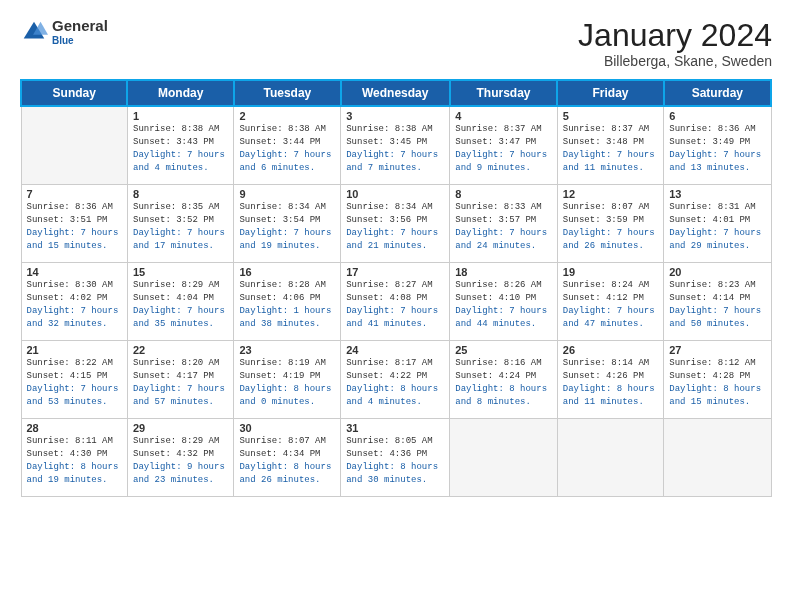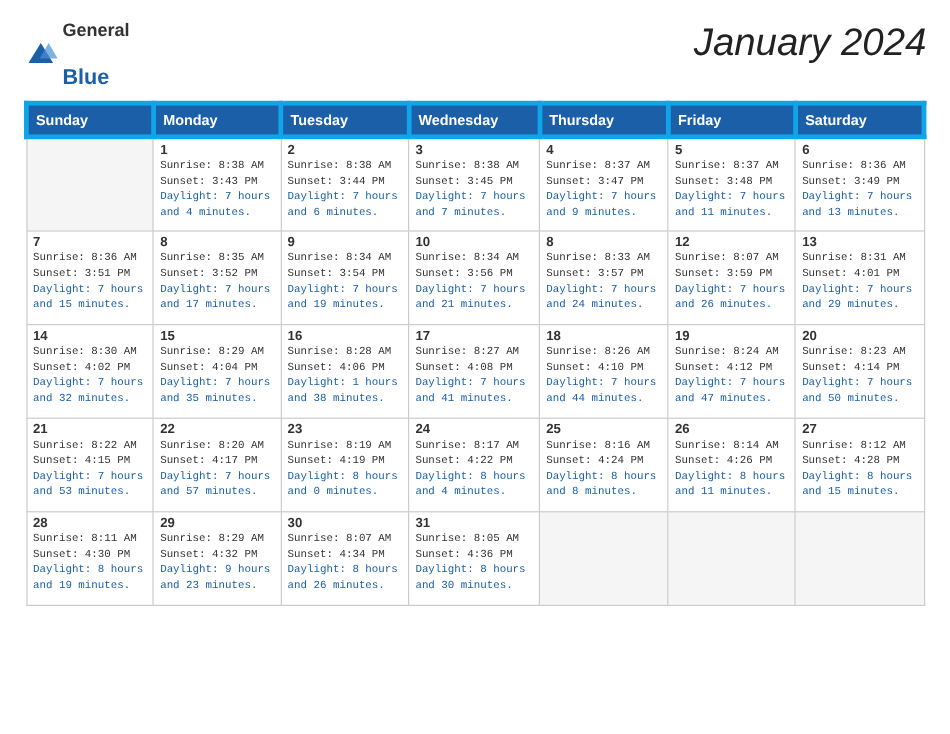--- a/index.html
+++ b/index.html
@@ -24,39 +24,37 @@
     }
     .logo {
       display: flex;
       align-items: center;
       gap: 4px;
     }
     .logo-text {
       display: flex;
       flex-direction: column;
       line-height: 1.1;
-      gap: 20px;
     }
     .logo-general {
       font-size: 15px;
       font-weight: bold;
       color: #333;
     }
     .logo-blue {
-      font-size: 18px;
+      font-size: 10px;
       font-weight: bold;
       color: #1a5fa8;
     }
     .logo-icon {
       width: 28px;
       height: 28px;
     }
     .title-block {
       text-align: right;
-      font-style: italic;
     }
     .month-title {
       font-size: 32px;
       font-weight: normal;
       color: #222;
       line-height: 1.1;
     }
     .location {
       font-size: 14px;
       color: #444;
@@ -64,22 +62,22 @@
     .calendar {
       width: 100%;
       border-collapse: collapse;
     }
     .calendar th {
       background: #1a5fa8;
       color: #fff;
       font-size: 12px;
       font-weight: bold;
       padding: 5px 6px;
-      text-align: left;
-      border: 4px solid #0ea5e9;
+      text-align: center;
+      border: 2px solid #0ea5e9;
     }
     .calendar td {
       border: 1px solid #ccc;
       vertical-align: top;
       padding: 3px 5px;
       width: 113px;
       height: 78px;
       background: #fff;
       font-size: 9.5px;
       color: #333;
@@ -113,20 +111,21 @@
         <polygon points="15,4 26,22 4,22" fill="#1a5fa8"></polygon>
         <polygon points="22,4 30,18 14,18" fill="#4a90d9" opacity="0.7"></polygon>
       </svg>
       <div class="logo-text">
         <span class="logo-general">General</span>
         <span class="logo-blue">Blue</span>
       </div>
     </div>
     <div class="title-block">
       <div class="month-title">January 2024</div>
+      <div class="location">Billeberga, Skane, Sweden</div>
     </div>
   </div>
 
   <table class="calendar">
     <thead>
       <tr>
       <th>Sunday</th>
           <th>Monday</th>
           <th>Tuesday</th>
           <th>Wednesday</th>

